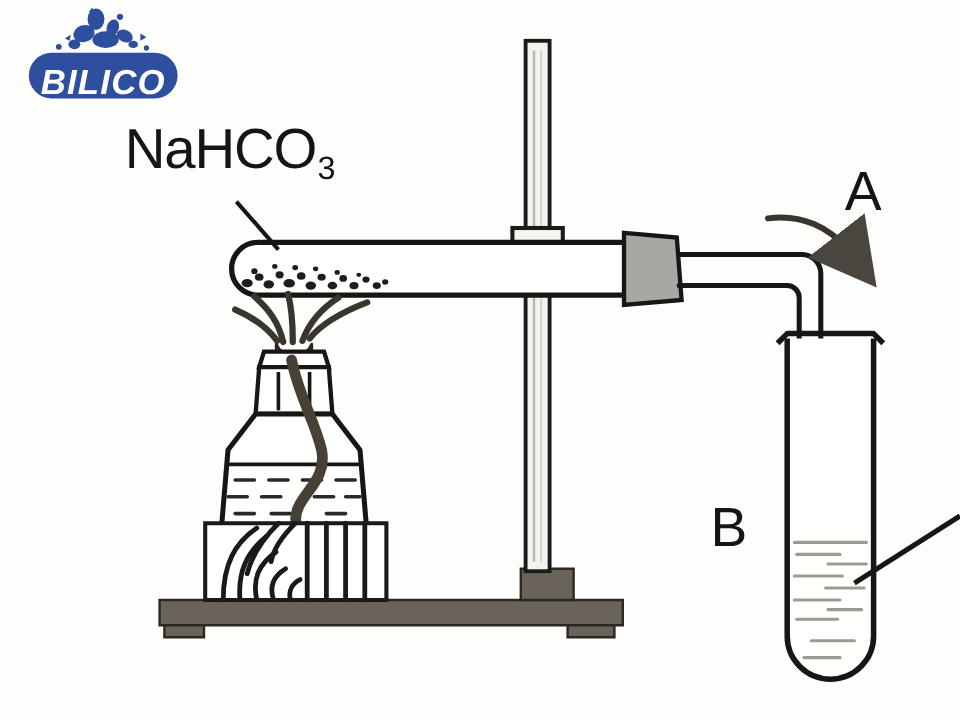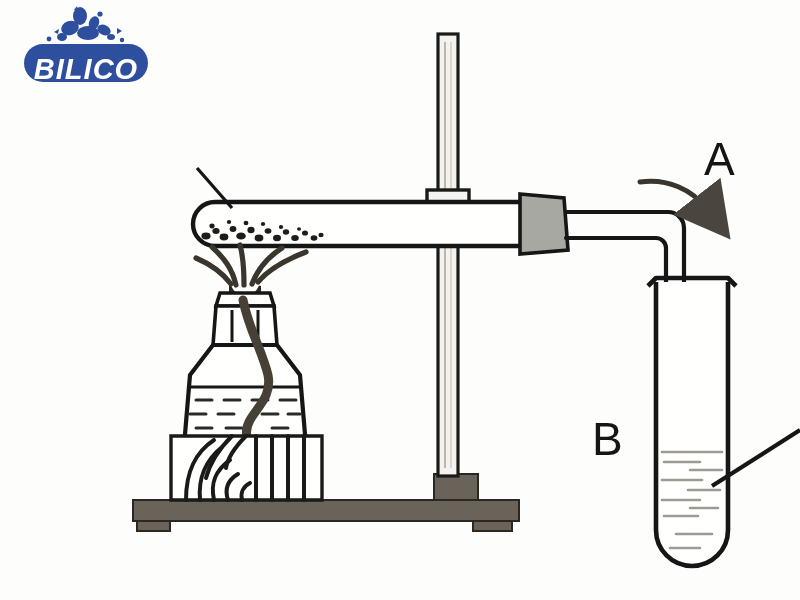--- a/index.html
+++ b/index.html
@@ -185,20 +185,21 @@
       <line x1="676" y1="534" x2="712" y2="534"></line>
       <line x1="670" y1="548" x2="700" y2="548"></line>
     </g>
 
     <path d="M197,168 L232,208" fill="none" stroke="#161616" stroke-width="3.4"></path>
     <path d="M712,486 L800,430" fill="none" stroke="#161616" stroke-width="4.2"></path>
 
     <path d="M640,182 C668,178 692,190 706,208" fill="none" stroke="#3a352d" stroke-width="5" stroke-linecap="round" marker-end="url(#solidhead)"></path>
   </svg>
 
+  <div class="lbl" id="lbl-nahco3"><span>NaHCO</span><sub>3</sub></div>
 
   <div class="lbl" id="lbl-a">A</div>
   <div class="lbl" id="lbl-b">B</div>
 
   <div id="logo">
     <svg class="splash" viewBox="0 0 136 44">
       <g fill="#2e4e9e">
         <ellipse cx="62" cy="10" rx="7" ry="9"></ellipse>
         <ellipse cx="76" cy="17" rx="5" ry="7" transform="rotate(20 76 17)"></ellipse>
         <ellipse cx="52" cy="22" rx="9" ry="7" transform="rotate(-18 52 22)"></ellipse>

